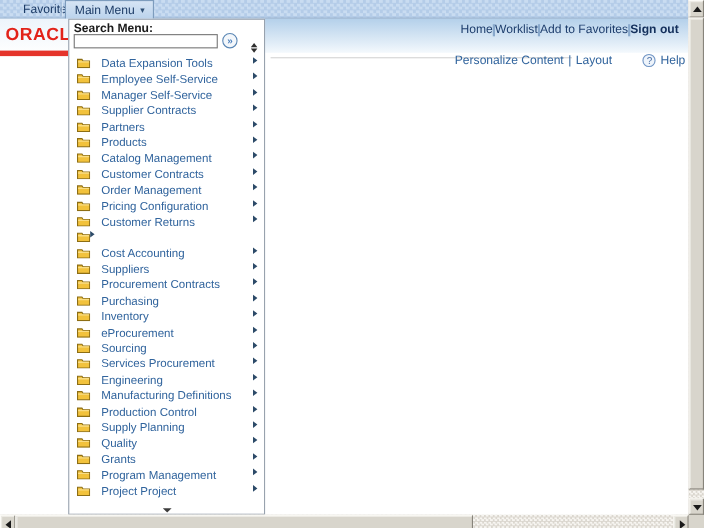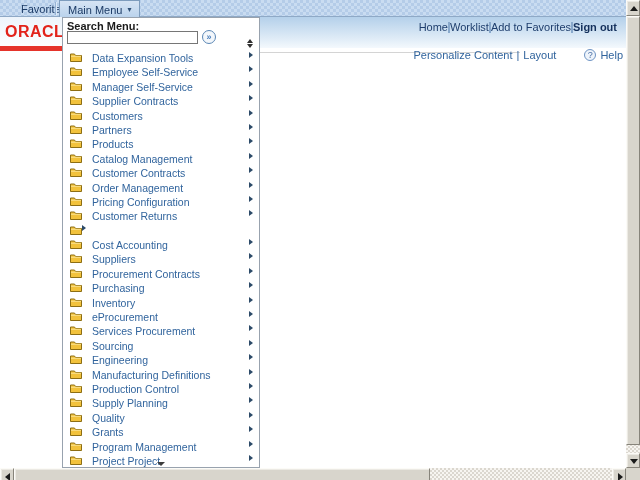--- a/index.html
+++ b/index.html
@@ -43,21 +43,21 @@
   .content-links { position:absolute; top:49px; right:17px; display:flex; align-items:center;
                    gap:28px; font-size:11px; }
   .plinks { display:flex; align-items:center; gap:4px; color:#31649d; }
   .plink { color:#31649d; cursor:pointer; }
   .help-group { display:flex; align-items:center; gap:4px; color:#31649d; cursor:pointer; }
   .help-circle { width:12px; height:12px; border:1px solid #6f94c4; border-radius:50%;
                  font-size:9px; color:#4a6fa5; display:flex; align-items:center;
                  justify-content:center; background:#eef4fb; }
 
   
-  .panel { position:absolute; left:62px; top:17px; width:198px; height:451px;
+  .panel { position:absolute; left:62px; top:17px; width:179px; height:451px;
            background:#fff; border:1px solid #98a2ae; overflow:hidden; z-index:5; }
   .search-label { position:absolute; left:4px; top:2px; font-size:11px; font-weight:bold; color:#1a1a1a; }
   .search-input { position:absolute; left:4px; top:13px; width:131px; height:13px;
                   border:1px solid #767676; font-size:10px; padding:0 2px;
                   font-family:"Liberation Sans", sans-serif; }
   .search-btn { position:absolute; left:139px; top:12px; width:14px; height:14px;
                 border:1px solid #5b87b5; border-radius:50%; background:#f3f7fb;
                 color:#4a7ebb; font-size:9px; font-weight:bold; line-height:12px;
                 text-align:center; cursor:pointer; }
   .resize-handle { position:absolute; right:6px; top:21px; display:flex; flex-direction:column;
@@ -186,28 +186,20 @@
         <path d="M1 4.3 L11 4.3" stroke="#f9dd84" stroke-width="1.2" fill="none"></path>
       </svg>
       <span class="mi-label">Supplier Contracts</span>
       <span class="mi-arrow"></span>
     </div>
         <div class="menu-item">
       <svg class="folder" width="12" height="10" viewBox="0 0 12 10">
         <path d="M0.5 2 L4.5 2 L5.5 3.5 L11.5 3.5 L11.5 9.5 L0.5 9.5 Z" fill="#f2c23c" stroke="#8d6e14" stroke-width="1"></path>
         <path d="M1 4.3 L11 4.3" stroke="#f9dd84" stroke-width="1.2" fill="none"></path>
       </svg>
-      <span class="mi-label">Customers</span>
-      <span class="mi-arrow"></span>
-    </div>
-        <div class="menu-item">
-      <svg class="folder" width="12" height="10" viewBox="0 0 12 10">
-        <path d="M0.5 2 L4.5 2 L5.5 3.5 L11.5 3.5 L11.5 9.5 L0.5 9.5 Z" fill="#f2c23c" stroke="#8d6e14" stroke-width="1"></path>
-        <path d="M1 4.3 L11 4.3" stroke="#f9dd84" stroke-width="1.2" fill="none"></path>
-      </svg>
       <span class="mi-label">Partners</span>
       <span class="mi-arrow"></span>
     </div>
         <div class="menu-item">
       <svg class="folder" width="12" height="10" viewBox="0 0 12 10">
         <path d="M0.5 2 L4.5 2 L5.5 3.5 L11.5 3.5 L11.5 9.5 L0.5 9.5 Z" fill="#f2c23c" stroke="#8d6e14" stroke-width="1"></path>
         <path d="M1 4.3 L11 4.3" stroke="#f9dd84" stroke-width="1.2" fill="none"></path>
       </svg>
       <span class="mi-label">Products</span>
       <span class="mi-arrow"></span>
@@ -305,29 +297,29 @@
         <path d="M1 4.3 L11 4.3" stroke="#f9dd84" stroke-width="1.2" fill="none"></path>
       </svg>
       <span class="mi-label">eProcurement</span>
       <span class="mi-arrow"></span>
     </div>
         <div class="menu-item">
       <svg class="folder" width="12" height="10" viewBox="0 0 12 10">
         <path d="M0.5 2 L4.5 2 L5.5 3.5 L11.5 3.5 L11.5 9.5 L0.5 9.5 Z" fill="#f2c23c" stroke="#8d6e14" stroke-width="1"></path>
         <path d="M1 4.3 L11 4.3" stroke="#f9dd84" stroke-width="1.2" fill="none"></path>
       </svg>
+      <span class="mi-label">Sourcing</span>
+      <span class="mi-arrow"></span>
+    </div>
+        <div class="menu-item">
+      <svg class="folder" width="12" height="10" viewBox="0 0 12 10">
+        <path d="M0.5 2 L4.5 2 L5.5 3.5 L11.5 3.5 L11.5 9.5 L0.5 9.5 Z" fill="#f2c23c" stroke="#8d6e14" stroke-width="1"></path>
+        <path d="M1 4.3 L11 4.3" stroke="#f9dd84" stroke-width="1.2" fill="none"></path>
+      </svg>
       <span class="mi-label">Services Procurement</span>
-      <span class="mi-arrow"></span>
-    </div>
-        <div class="menu-item">
-      <svg class="folder" width="12" height="10" viewBox="0 0 12 10">
-        <path d="M0.5 2 L4.5 2 L5.5 3.5 L11.5 3.5 L11.5 9.5 L0.5 9.5 Z" fill="#f2c23c" stroke="#8d6e14" stroke-width="1"></path>
-        <path d="M1 4.3 L11 4.3" stroke="#f9dd84" stroke-width="1.2" fill="none"></path>
-      </svg>
-      <span class="mi-label">Sourcing</span>
       <span class="mi-arrow"></span>
     </div>
         <div class="menu-item">
       <svg class="folder" width="12" height="10" viewBox="0 0 12 10">
         <path d="M0.5 2 L4.5 2 L5.5 3.5 L11.5 3.5 L11.5 9.5 L0.5 9.5 Z" fill="#f2c23c" stroke="#8d6e14" stroke-width="1"></path>
         <path d="M1 4.3 L11 4.3" stroke="#f9dd84" stroke-width="1.2" fill="none"></path>
       </svg>
       <span class="mi-label">Engineering</span>
       <span class="mi-arrow"></span>
     </div>

